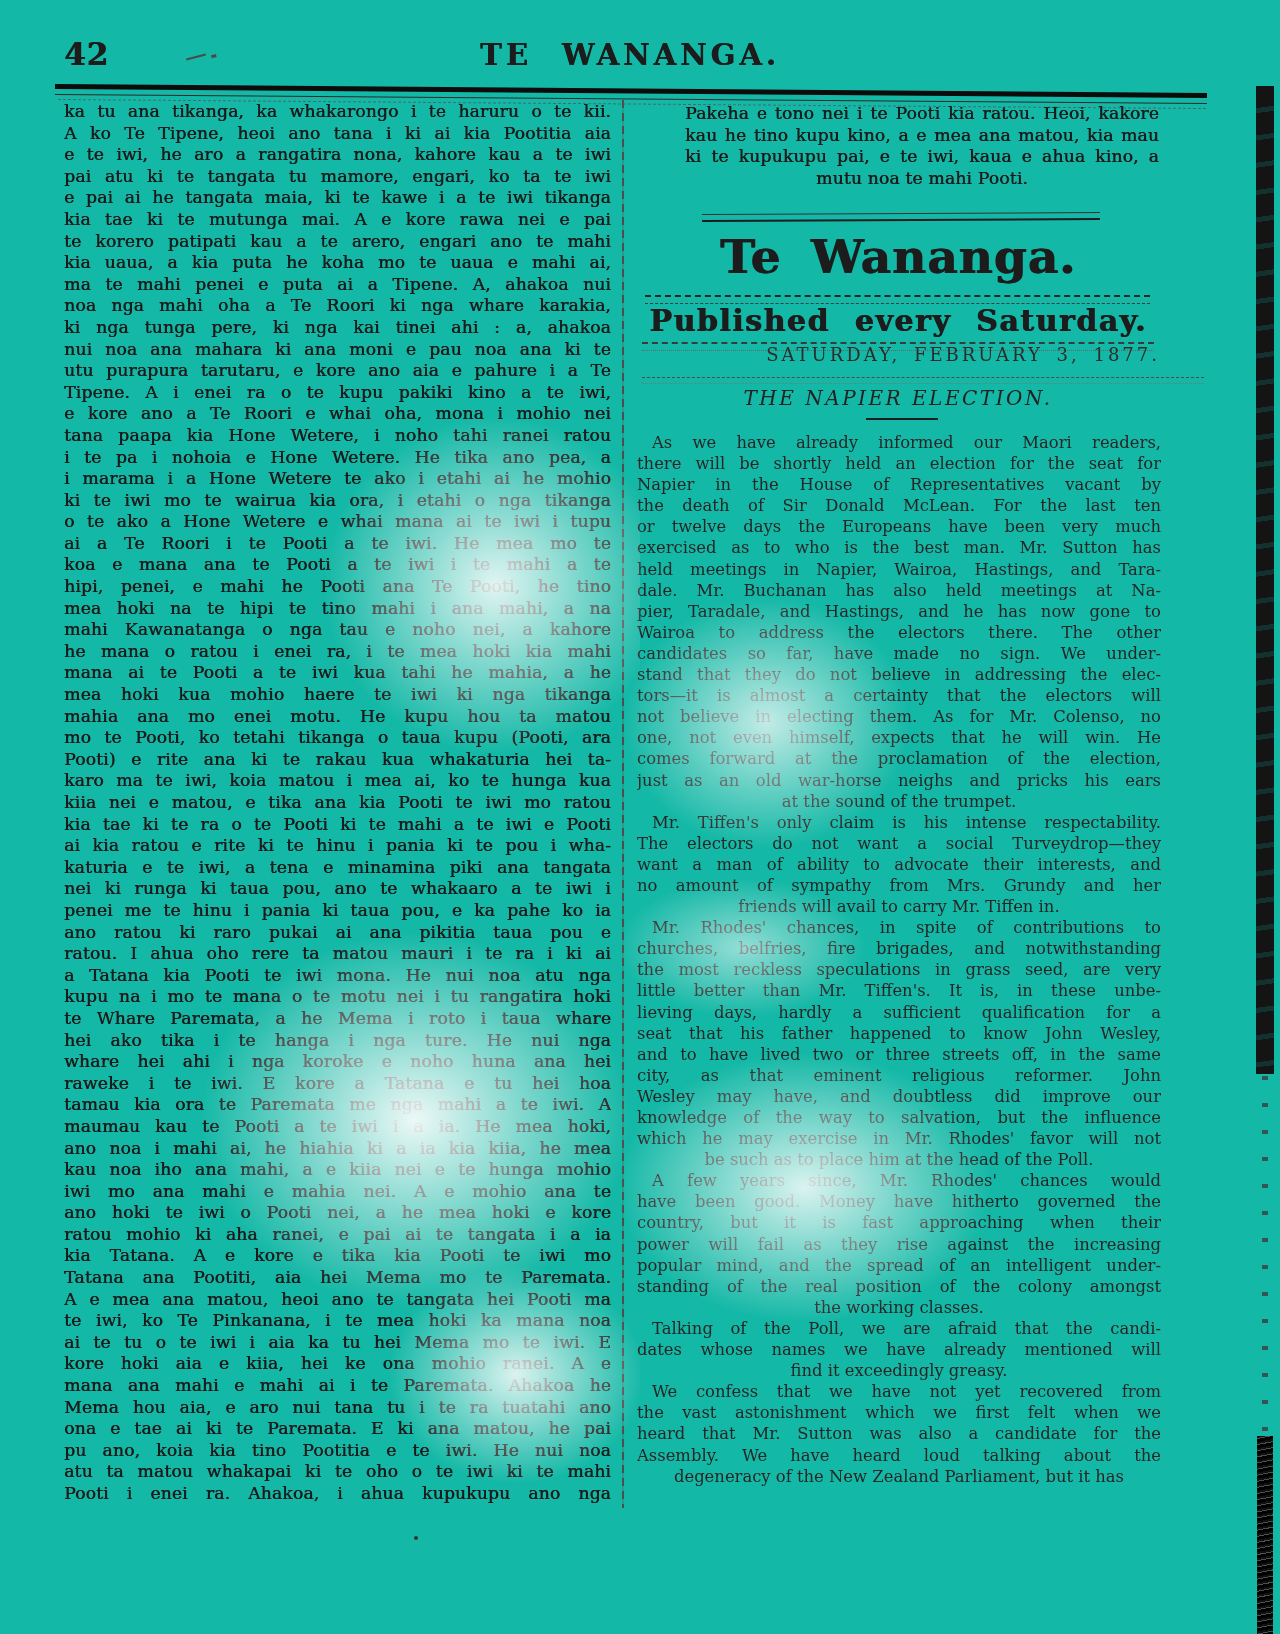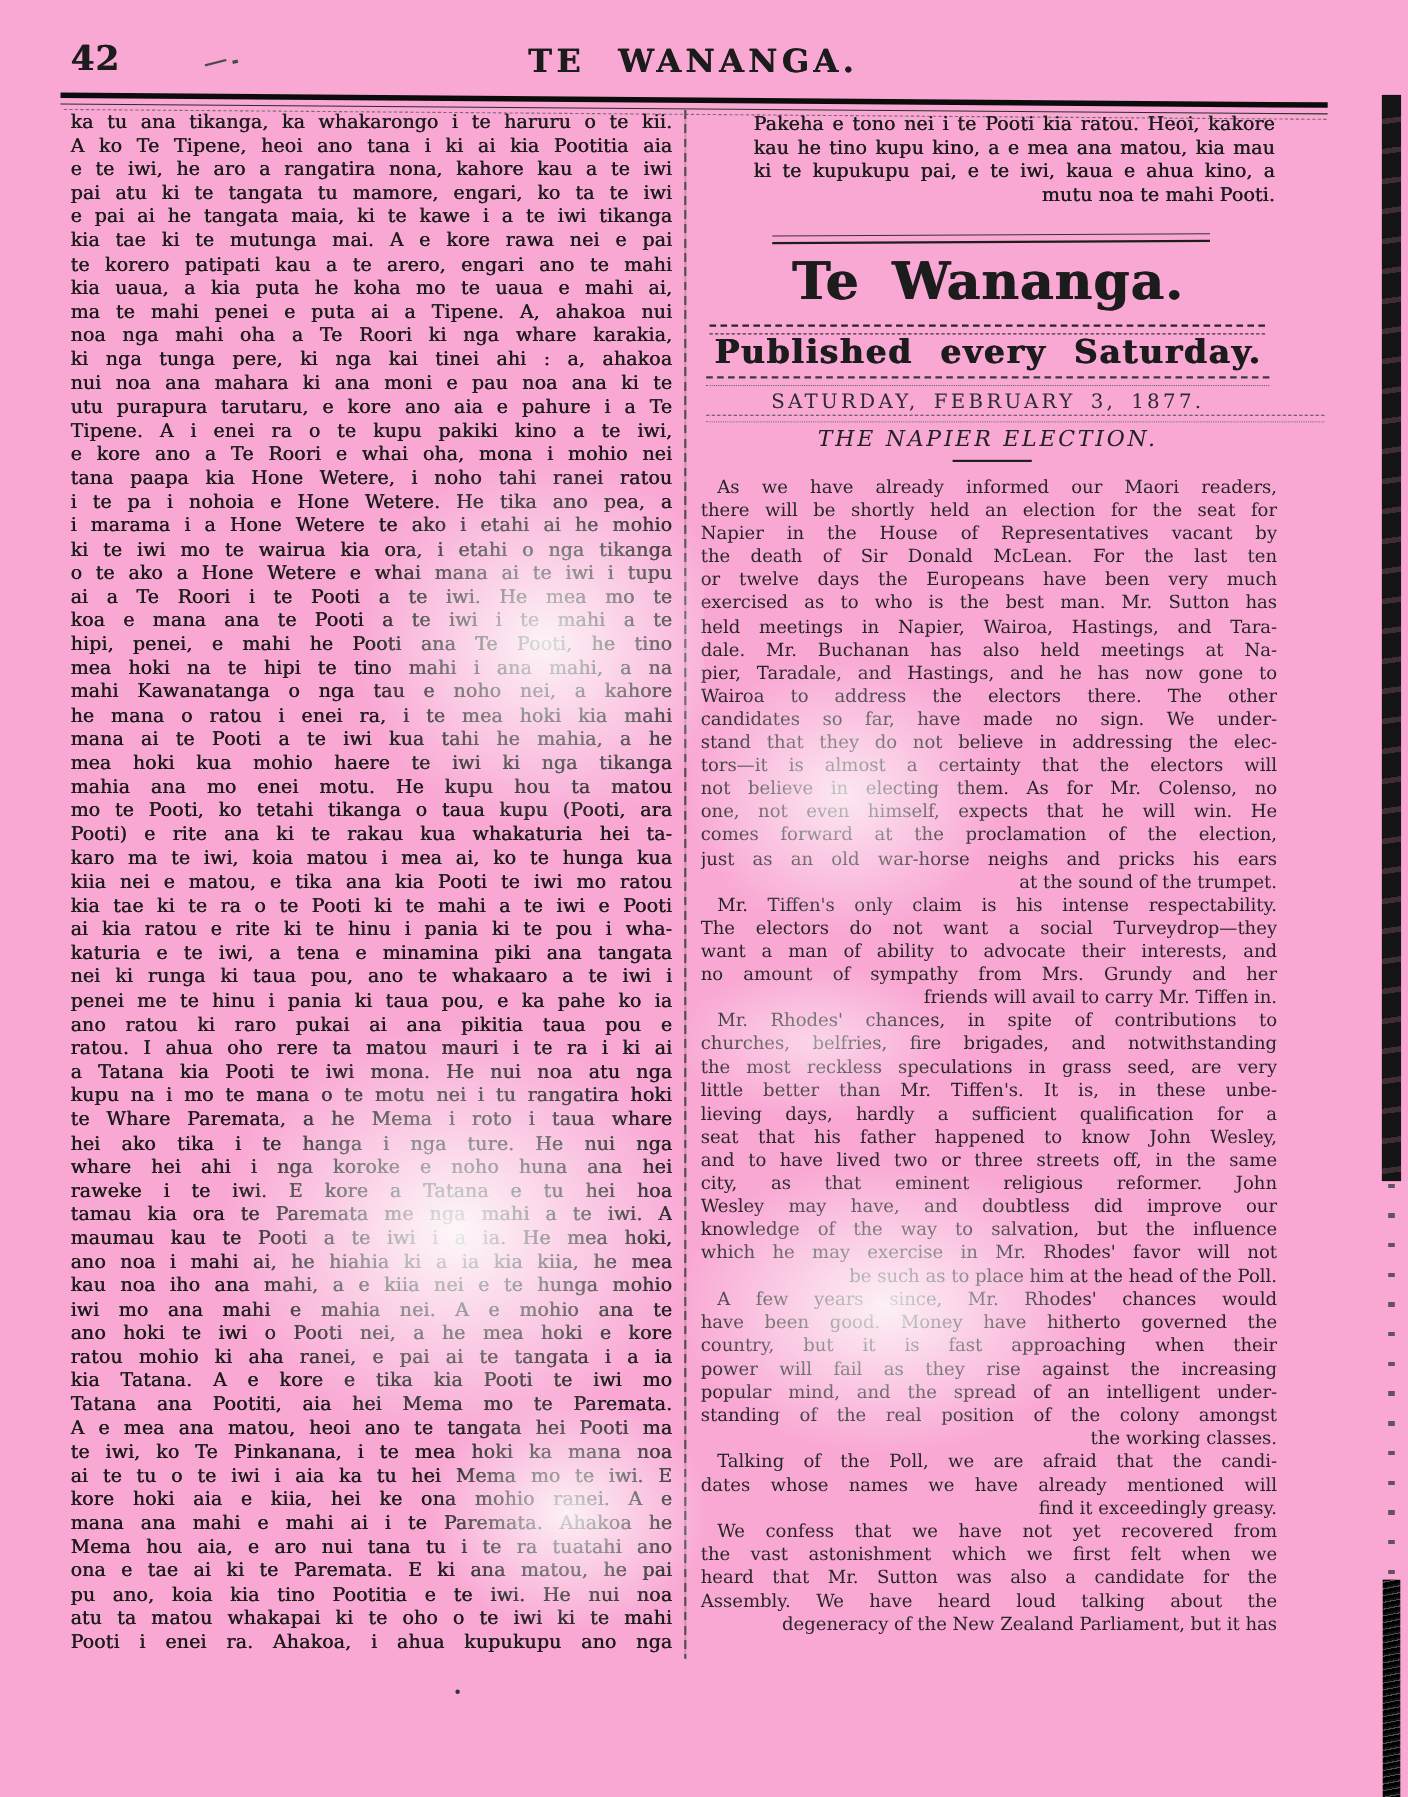--- a/index.html
+++ b/index.html
@@ -1,16 +1,16 @@
 <!DOCTYPE html>
 <html><head>
 <meta charset="utf-8">
 <style>
   html,body{margin:0;padding:0;background:#ffffff;}
-  .page{position:relative;width:1280px;height:1634px;background:#f9a8d4;overflow:hidden;
+  .page{position:relative;width:1280px;height:1634px;background:#14b8a6;overflow:hidden;
         font-family:"DejaVu Serif", serif;color:#1c1c1c;}
   .abs{position:absolute;}
 
   
   .pgnum{left:64px;top:36px;font-size:31px;font-weight:bold;letter-spacing:1px;
          text-shadow:0.7px 0 0 currentColor;}
   .pen-mark{left:186px;top:56px;width:20px;height:0;border-top:2.5px solid #4a4a4a;
             transform:rotate(-14deg);}
   .pen-mark::after{content:"";position:absolute;right:-10px;top:1px;width:5px;height:2.5px;background:#4a4a4a;}
   .header-title{left:420px;top:38px;width:420px;text-align:center;font-size:29px;font-weight:bold;
@@ -28,35 +28,35 @@
   .left-col .tline{height:21.6px;line-height:21.6px;}
   .right-maori{left:637px;top:103px;width:522px;font-size:17.2px;
                text-shadow:0.45px 0 0 currentColor;letter-spacing:.15px;}
   .right-maori .tline{height:21.7px;line-height:21.7px;margin-left:48px;}
   .article{left:637px;top:432px;width:524px;font-size:16.4px;color:#262626;}
   .article .tline{height:21.1px;line-height:21.1px;}
   .para .tline:first-child{text-indent:15px;}
 
   .tline{text-align:justify;overflow:hidden;white-space:normal;}
   .tline:not(.noj)::after{content:"";display:inline-block;width:100%;height:0;}
-  .tline.noj{text-align:right;}
+  .tline.noj{text-align:center;}
 
   
   .mh{left:636px;width:524px;text-align:center;}
   .rule-a{left:702px;top:213px;width:398px;height:5px;border-top:1.5px solid #333;
           border-bottom:2.5px solid #1e1e1e;transform:rotate(-0.3deg);}
   .masthead-title{top:226px;font-size:47px;font-weight:bold;line-height:62px;
                   text-shadow:1px 0 0 currentColor;letter-spacing:1px;word-spacing:12px;}
   .rule-b{left:645px;top:295px;width:505px;height:6px;border-top:2.5px dashed #262626;
           border-bottom:1.5px dashed #3a3a3a;}
   .published-line{top:303px;font-size:30px;font-weight:bold;letter-spacing:1.5px;word-spacing:13px;
                   text-shadow:0.9px 0 0 currentColor;}
   .rule-c{left:642px;top:342px;width:512px;height:6px;border-top:2px dashed #3a3a3a;
           border-bottom:1px dotted #666;}
-  .dateline{top:355px;font-size:18px;letter-spacing:3px;word-spacing:5px;color:#2c2c2c;}
+  .dateline{top:344px;font-size:18px;letter-spacing:3px;word-spacing:5px;color:#2c2c2c;text-align:right;}
   .rule-d{left:642px;top:377px;width:562px;height:5px;border-top:1.5px dashed #4a4a4a;
           border-bottom:1px dotted #777;}
   .article-heading{top:386px;font-size:20px;letter-spacing:2.5px;color:#222;font-style:italic;}
   .rule-e{left:866px;top:418px;width:72px;height:0;border-top:2.5px solid #1e1e1e;}
 
   
   .fade{position:absolute;pointer-events:none;z-index:5;}
   .f1{left:260px;top:360px;width:380px;height:450px;
       background:radial-gradient(ellipse 60% 50% at 62% 50%,rgba(253,253,252,.88),rgba(253,253,252,0) 75%);}
   .f2{left:140px;top:880px;width:500px;height:480px;

